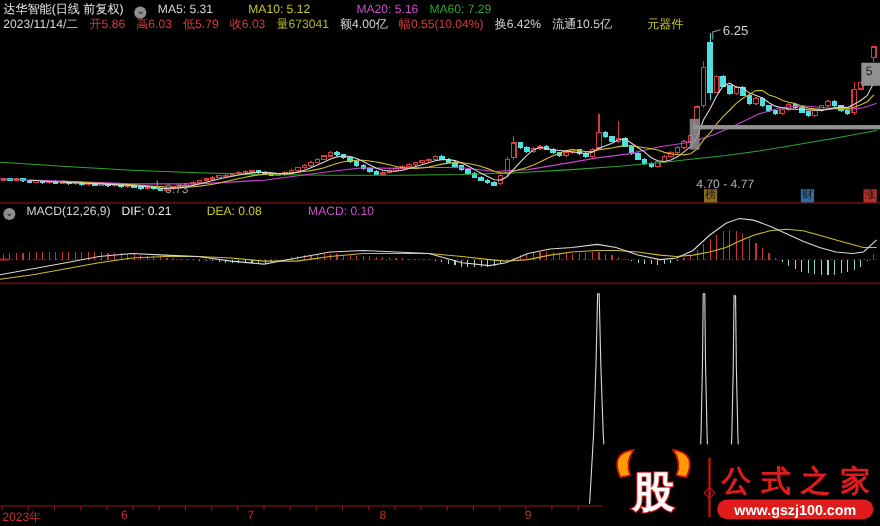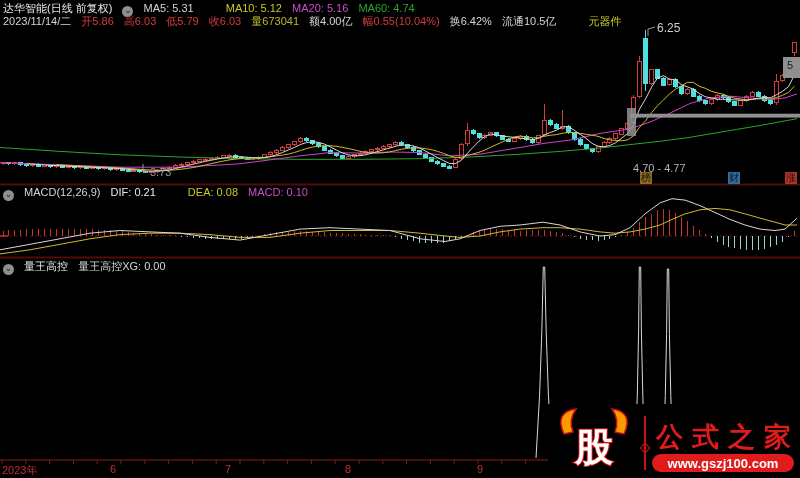--- a/index.html
+++ b/index.html
@@ -11,21 +11,21 @@
   .hline span{margin-right:7px;}
   #header-line1{top:1px;}
   #header-line2{top:14px;text-align:center;}
   #macd-header{top:186px;}
   #ind-header{top:259px;}
   .c-white{color:#d5d5d5;}
   .c-bright{color:#e8e8e8;margin-top:42px;}
   .c-red{color:#d23c3c;}
   .c-yellow{color:#c9c925;padding-left:22px;}
   .c-vol{color:#b9b92e;}
-  .c-magenta{color:#cb4fcb;}
+  .c-magenta{color:#cb4fcb;margin-left:32px;}
   .c-green{color:#2da52d;}
   .cicon{display:inline-block;width:11px;height:11px;border-radius:50%;
          background:#8f8f8f;color:#1b1b1b;font-size:9px;line-height:9px;
          text-align:center;vertical-align:-1px;margin-right:4px;cursor:pointer;}
   .anno{position:absolute;z-index:2;white-space:nowrap;text-align:center;}
   #anno-high{color:#cfcfcf;font-size:12px;}
   #anno-gap{color:#b3b3b3;}
   #anno-low{color:#9a9a9a;}
   #anno-edgegap{color:#1b1b1b;}
   .badge{position:absolute;top:172px;width:12px;height:12px;z-index:2;
@@ -524,21 +524,21 @@
         <line x1="787.4" y1="460" x2="787.4" y2="464" stroke="#8b1a1a"></line>
       </g>
     </svg>
 
   <div id="header-line1" class="hline">
     <span class="c-bright">达华智能(日线 前复权)</span>
     <span class="cicon">⌄</span>
     <span class="c-white">MA5: 5.31</span>
     <span class="c-yellow">MA10: 5.12</span>
     <span class="c-magenta">MA20: 5.16</span>
-    <span class="c-green">MA60: 4.74</span>
+    <span class="c-green">MA60: 7.29</span>
   </div>
 
   <div id="header-line2" class="hline">
     <span class="c-white">2023/11/14/二</span>
     <span class="c-red">开5.86</span>
     <span class="c-red">高6.03</span>
     <span class="c-red">低5.79</span>
     <span class="c-red">收6.03</span>
     <span class="c-vol">量673041</span>
     <span class="c-white">额4.00亿</span>
@@ -549,25 +549,20 @@
   </div>
 
   <div id="macd-header" class="hline">
     <span class="cicon">⌄</span>
     <span class="c-white">MACD(12,26,9)</span>
     <span class="c-bright">DIF: 0.21</span>
     <span class="c-yellow">DEA: 0.08</span>
     <span class="c-magenta">MACD: 0.10</span>
   </div>
 
-  <div id="ind-header" class="hline">
-    <span class="cicon">⌄</span>
-    <span class="c-bright">量王高控</span>
-    <span class="c-white">量王高控XG: 0.00</span>
-  </div>
 
   <span class="anno" id="anno-high" style="left: 657px; top: 21px;">6.25</span>
   <span class="anno" id="anno-gap" style="left: 633px; top: 118px; margin-top: 44px;">4.70 - 4.77</span>
   <span class="anno" id="anno-low" style="left: 150px; top: 166px;">3.73</span>
   <span class="anno" id="anno-edgegap" style="left: 787px; top: 59px;">5</span>
 
   <span class="badge" id="badge-0">榜</span>
   <span class="badge" id="badge-1">财</span>
   <span class="badge" id="badge-2">涨</span>
 

